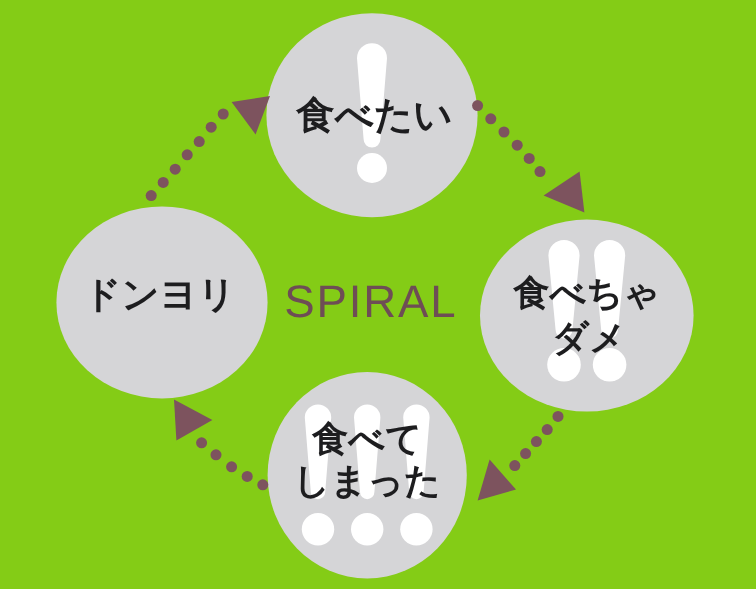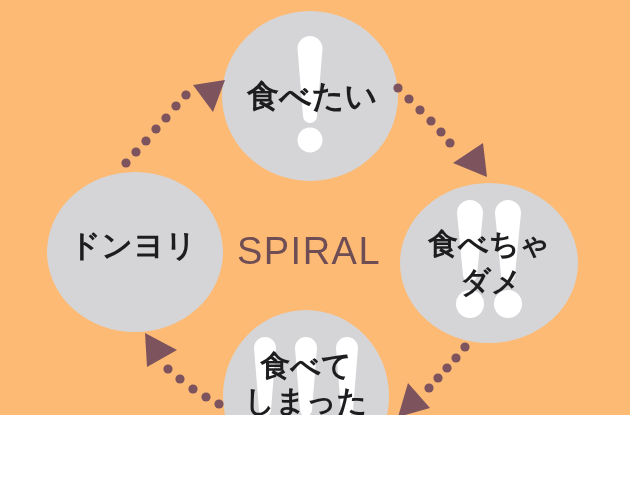--- a/index.html
+++ b/index.html
@@ -1,17 +1,17 @@
 <!DOCTYPE html>
 <html><head>
 <meta charset="utf-8">
 <style>
   html,body{margin:0;padding:0;background:#ffffff;}
   .canvas{
-    width:630px;height:415px;position:relative;background:#fdba74;overflow:hidden;
+    width:630px;height:491px;position:relative;background:#84cc16;overflow:hidden;
     font-family:"Liberation Sans", sans-serif;
   }
   svg{display:block;}
   .node-label{
     font-family:"Liberation Sans", sans-serif;
     font-weight:600;
     text-anchor:middle;
   }
   .spiral-text{
     font-family:"Liberation Sans", sans-serif;

